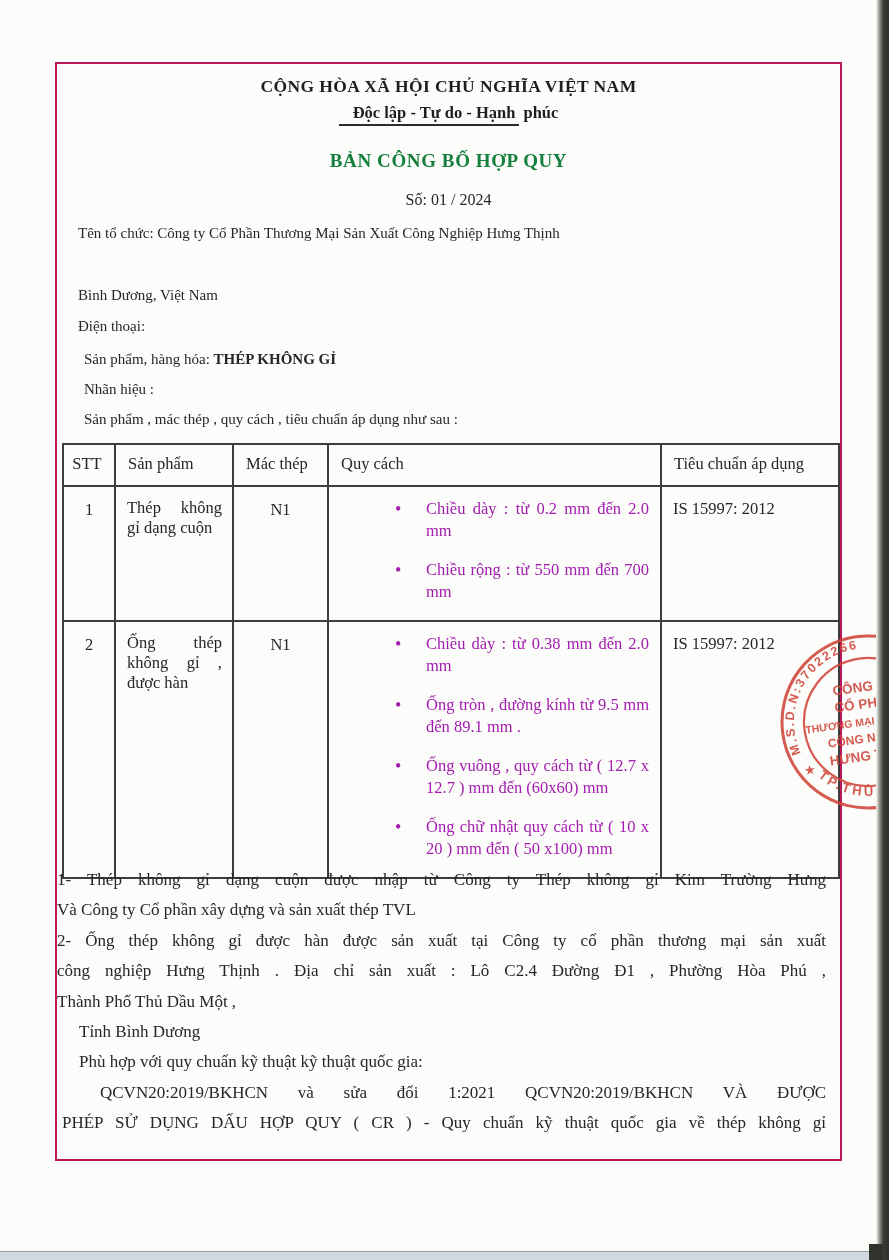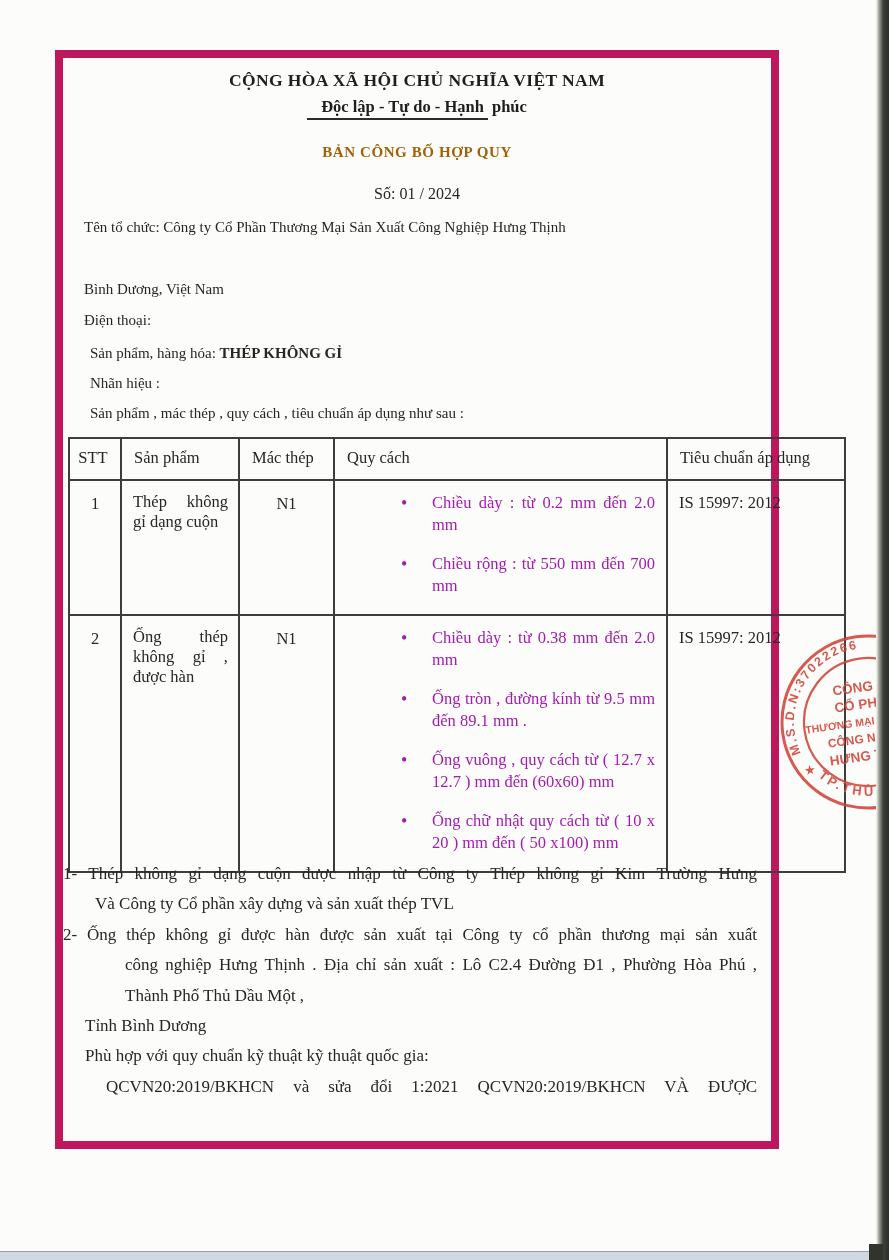--- a/index.html
+++ b/index.html
@@ -23,33 +23,33 @@
     background: #d2d8e2; border-top: 1px solid #979da8;
     z-index: 20;
   }
   .scan-corner {
     position: absolute; right: 6px; bottom: 0; width: 14px; height: 16px;
     background: #31342c; z-index: 31;
   }
 
   
   .frame {
-    position: absolute; left: 55px; top: 50px;
-    width: 724px; height: 1099px;
-    border: 8px solid #be185d;
+    position: absolute; left: 55px; top: 62px;
+    width: 787px; height: 1099px;
+    border: 2px solid #be185d;
     z-index: 5;
   }
 
   .center { text-align: center; }
   .abs { position: absolute; left: 0; right: 0; }
 
   .republic { top: 12px; font-size: 17.5px; font-weight: bold; letter-spacing: .4px; color: #1e1e1e; }
   .motto    { top: 39px; font-size: 16.5px; font-weight: bold; color: #1e1e1e; }
   .motto-underline { border-bottom: 2px solid #2c2c2c; padding: 0 4px 1px 14px; display: inline-block; }
-  .doc-title { top: 86px; font-size: 15px; font-weight: bold; letter-spacing: .6px; color: #a16207; }
+  .doc-title { top: 86px; font-size: 19px; font-weight: bold; letter-spacing: .6px; color: #15803d; }
   .doc-number { top: 127px; font-size: 16px; }
 
   .line { position: absolute; font-size: 15px; line-height: 24px; white-space: nowrap; }
   .stretch { text-align: justify; text-align-last: justify; white-space: normal; }
 
   .l-info1 { top: 157px; left: 21px; }
   .l-info2 { top: 188px; left: 21px; right: 0; padding-right: 30px; }
   .l-info3 { top: 219px; left: 21px; }
   .l-info4 { top: 250px; left: 21px; }
   .l-prod  { top: 283px; left: 27px; }
@@ -85,22 +85,22 @@
   }
   ul.specs li::before {
     content: "•"; position: absolute; left: -31px; top: 0;
     font-size: 18px;
   }
 
   
   .notes { position: absolute; left: 0; right: 0; top: 801px; font-size: 17px; }
   .notes .nline { height: 30.4px; line-height: 29px; padding-right: 14px; }
   .ind-a { }
-  .ind-b { padding-left: 32px; }
-  .ind-c { padding-left: 62px; }
+  .ind-b { }
+  .ind-c { }
   .ind-d { padding-left: 22px; }
   .ind-e { padding-left: 43px; }
   .ind-f { padding-left: 5px; }
 
   
   .stamp-clip {
     position: absolute; left: 758px; top: 612px;
     width: 118px; height: 222px;
     overflow: hidden; z-index: 10;
     pointer-events: none;
@@ -174,20 +174,21 @@
 
   <div class="notes">
     <div class="nline ind-a stretch">1- Thép không gỉ dạng cuộn được nhập từ Công ty Thép không gỉ Kim Trường Hưng</div>
     <div class="nline ind-b">Và Công ty Cổ phần xây dựng và sản xuất thép TVL</div>
     <div class="nline ind-a stretch">2- Ống thép không gỉ được hàn được sản xuất tại Công ty cổ phần thương mại sản xuất</div>
     <div class="nline ind-c stretch">công nghiệp Hưng Thịnh . Địa chỉ sản xuất : Lô C2.4 Đường Đ1 , Phường Hòa Phú ,</div>
     <div class="nline ind-c">Thành Phố Thủ Dầu Một ,</div>
     <div class="nline ind-d">Tỉnh Bình Dương</div>
     <div class="nline ind-d">Phù hợp với quy chuẩn kỹ thuật kỹ thuật quốc gia:</div>
     <div class="nline ind-e stretch">QCVN20:2019/BKHCN  và  sửa  đổi  1:2021  QCVN20:2019/BKHCN  VÀ  ĐƯỢC</div>
+    <div class="nline ind-f stretch">PHÉP SỬ DỤNG DẤU HỢP QUY ( CR ) -  Quy chuẩn kỹ thuật quốc gia về thép không gỉ</div>
   </div>
 </div>
 
 <div class="stamp-clip">
   <svg width="260" height="260" viewBox="0 0 260 260">
     <g transform="rotate(-8 130 130)" fill="none" stroke="#d0453a" opacity="0.88">
       <circle cx="130" cy="130" r="86" stroke-width="3"></circle>
       <circle cx="130" cy="130" r="64" stroke-width="2.2"></circle>
       <path id="arcTop" d="M 60.5,155.3 A 74 74 0 0 1 172.5,69.4" stroke="none"></path>
       <path id="arcBottom" d="M 69.4,172.4 A 74 74 0 0 0 190.6,172.4" stroke="none"></path>

